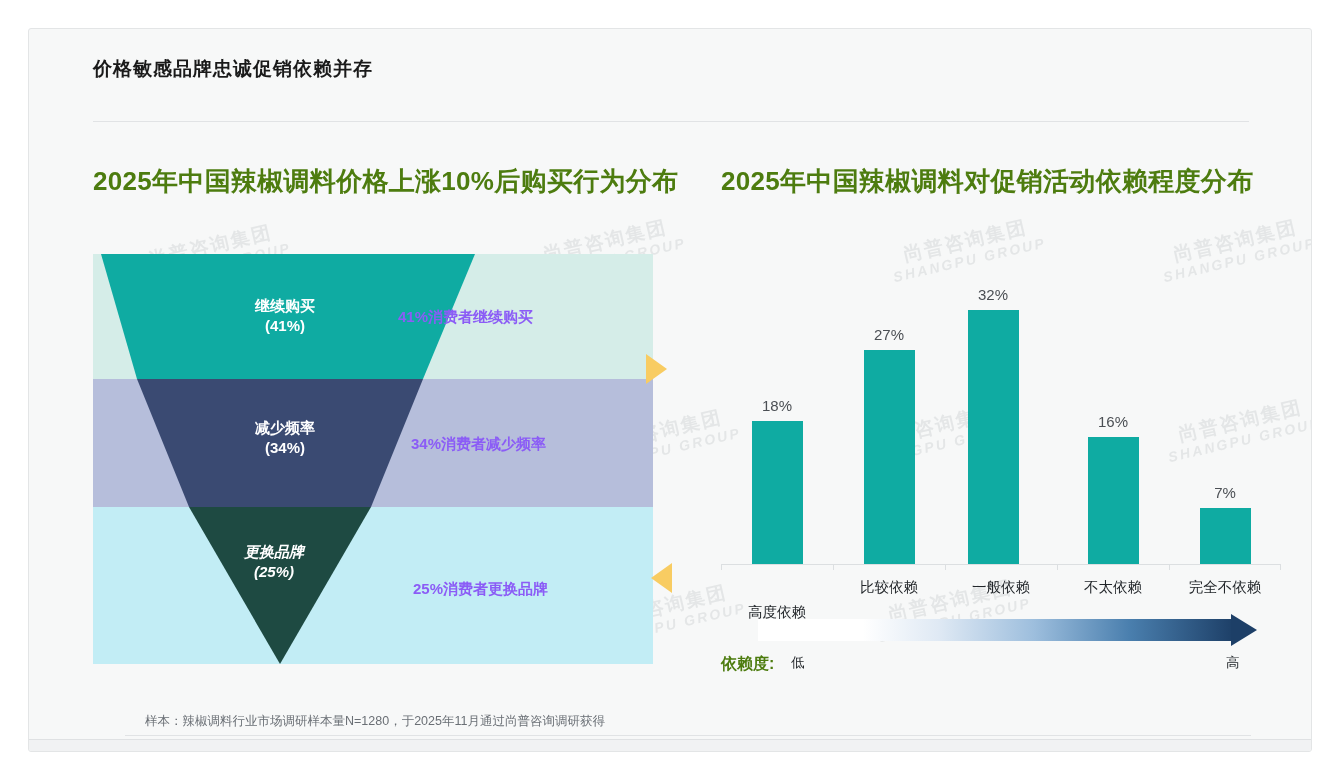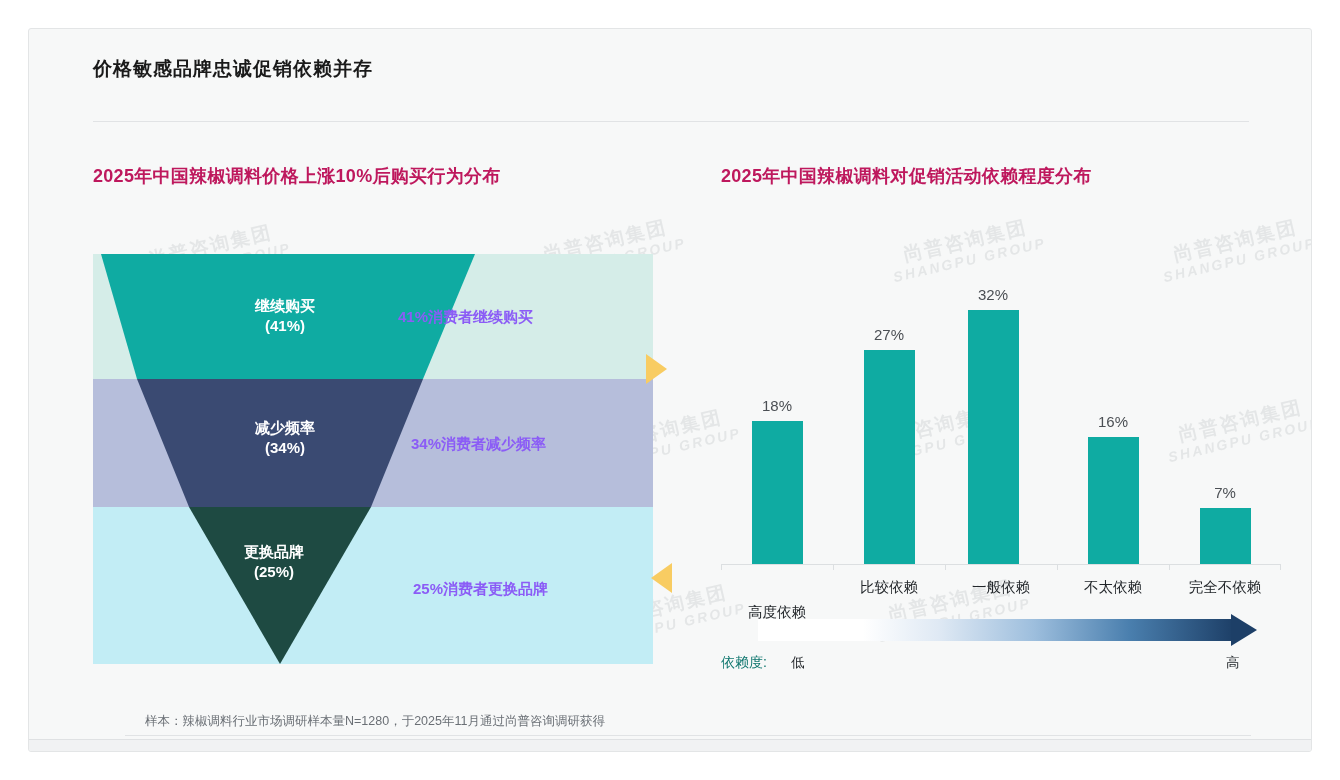--- a/index.html
+++ b/index.html
@@ -41,21 +41,21 @@
     color: #5a8cb5; letter-spacing: 2.2px; line-height: 1.2;
   }
   #header-rule {
     position: absolute; left: 64px; top: 92px;
     width: 1156px; height: 1px; background: #e1e3e5;
   }
 
   
   .col-title {
     position: absolute;
-    font-size: 18px; font-weight: bold; color: #be185d;
+    font-size: 26px; font-weight: bold; color: #4d7c0f;
     letter-spacing: .3px;
   }
   #left-title  { left: 64px;  top: 135px; }
   #right-title { left: 692px; top: 135px; }
 
   
   .wm {
     position: absolute;
     color: #d9dcdd;
     opacity: .62;
@@ -83,21 +83,21 @@
 
   .seg-label {
     position: absolute;
     color: #ffffff; font-weight: bold;
     text-align: center; line-height: 1.32;
     font-size: 15px;
     pointer-events: none;
   }
   #seg-label-1 { left: 112px; top: 42px;  width: 160px; }
   #seg-label-2 { left: 112px; top: 164px; width: 160px; }
-  #seg-label-3 { left: 106px; top: 288px; width: 150px; }
+  #seg-label-3 { left: 106px; top: 288px; width: 150px; font-style: italic; }
 
   .band-note {
     position: absolute;
     font-size: 15px; font-weight: bold; color: #8b5cf6;
     white-space: nowrap;
   }
   #note1 { left: 305px; top: 54px; }
   #note2 { left: 318px; top: 181px; }
   #note3 { left: 320px; top: 326px; }
 
@@ -166,21 +166,21 @@
   }
   #grad-head {
     position: absolute; left: 510px; top: -5px;
     width: 0; height: 0;
     border-top: 16px solid transparent;
     border-bottom: 16px solid transparent;
     border-left: 26px solid #1d3f67;
   }
   #legend-name {
     position: absolute; left: 0; top: 35px;
-    font-size: 14px; font-weight: normal; color: #0f766e;
+    font-size: 16px; font-weight: bold; color: #4d7c0f;
   }
   #legend-low {
     position: absolute; left: 70px; top: 35px;
     font-size: 13.5px; color: #23272b;
   }
   #legend-high {
     position: absolute; left: 505px; top: 35px;
     font-size: 13.5px; color: #23272b;
   }
 

